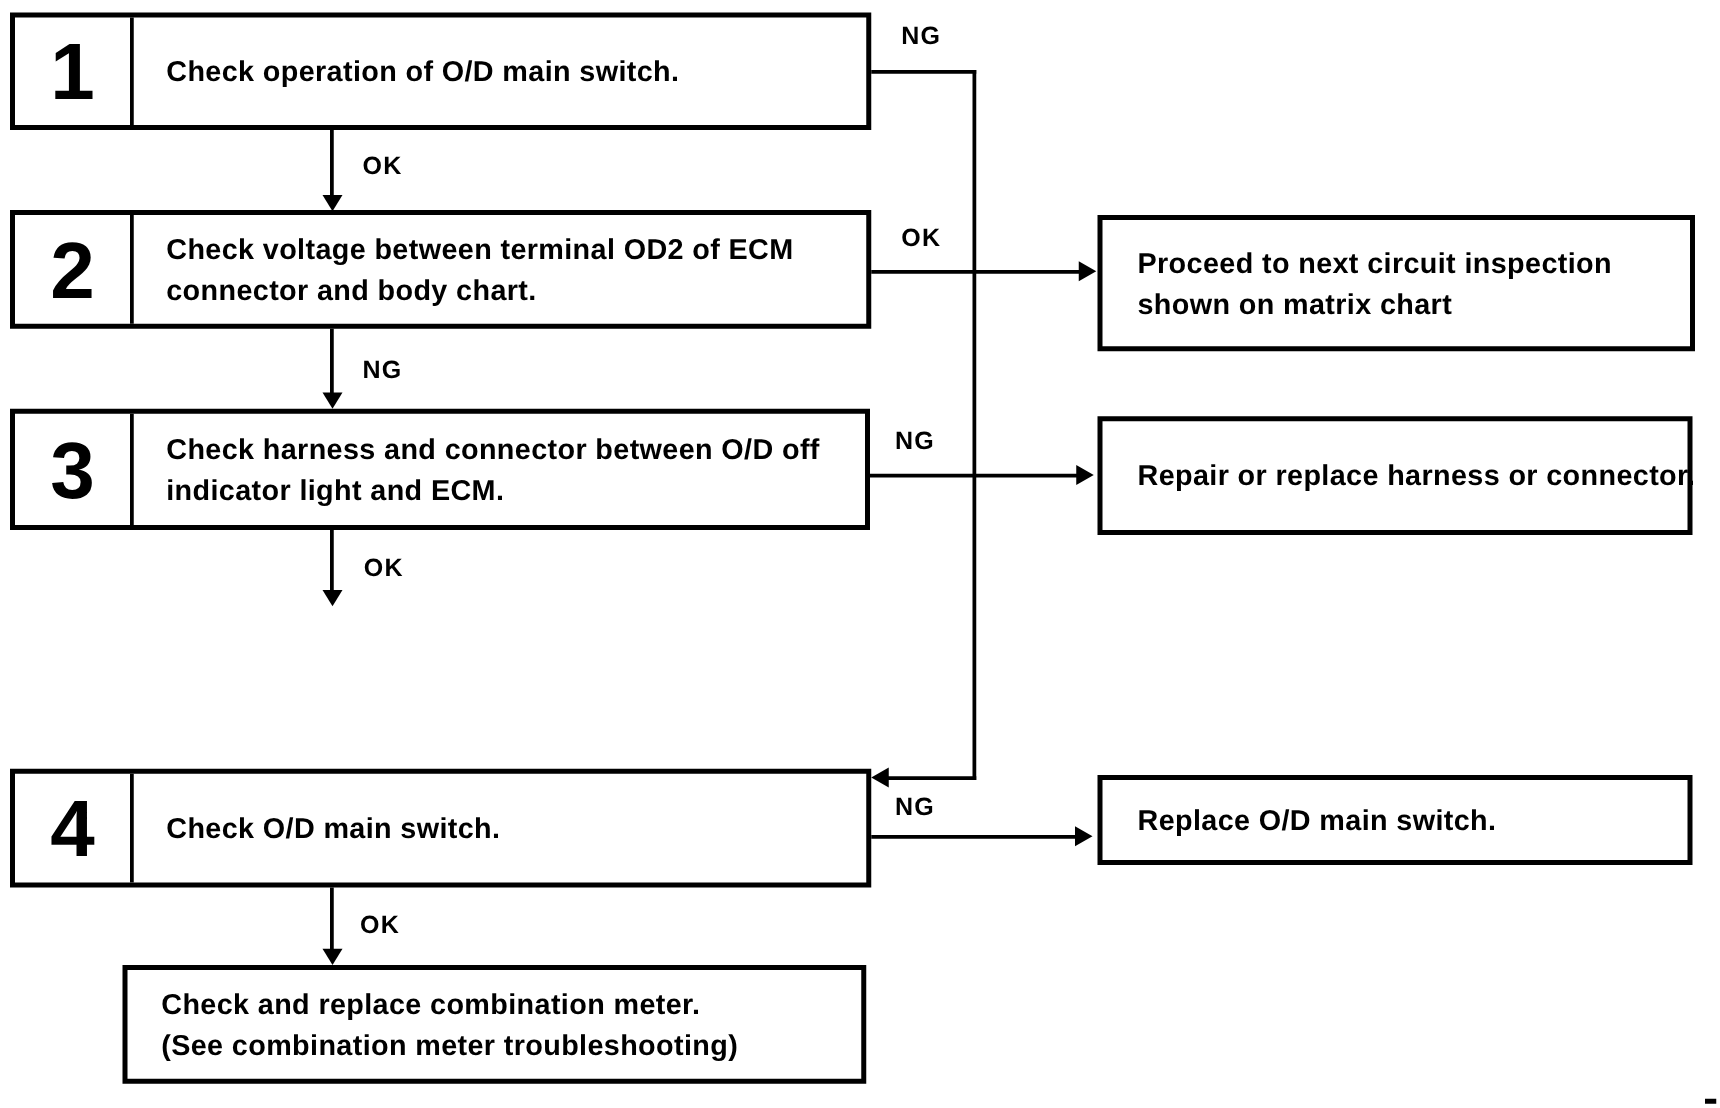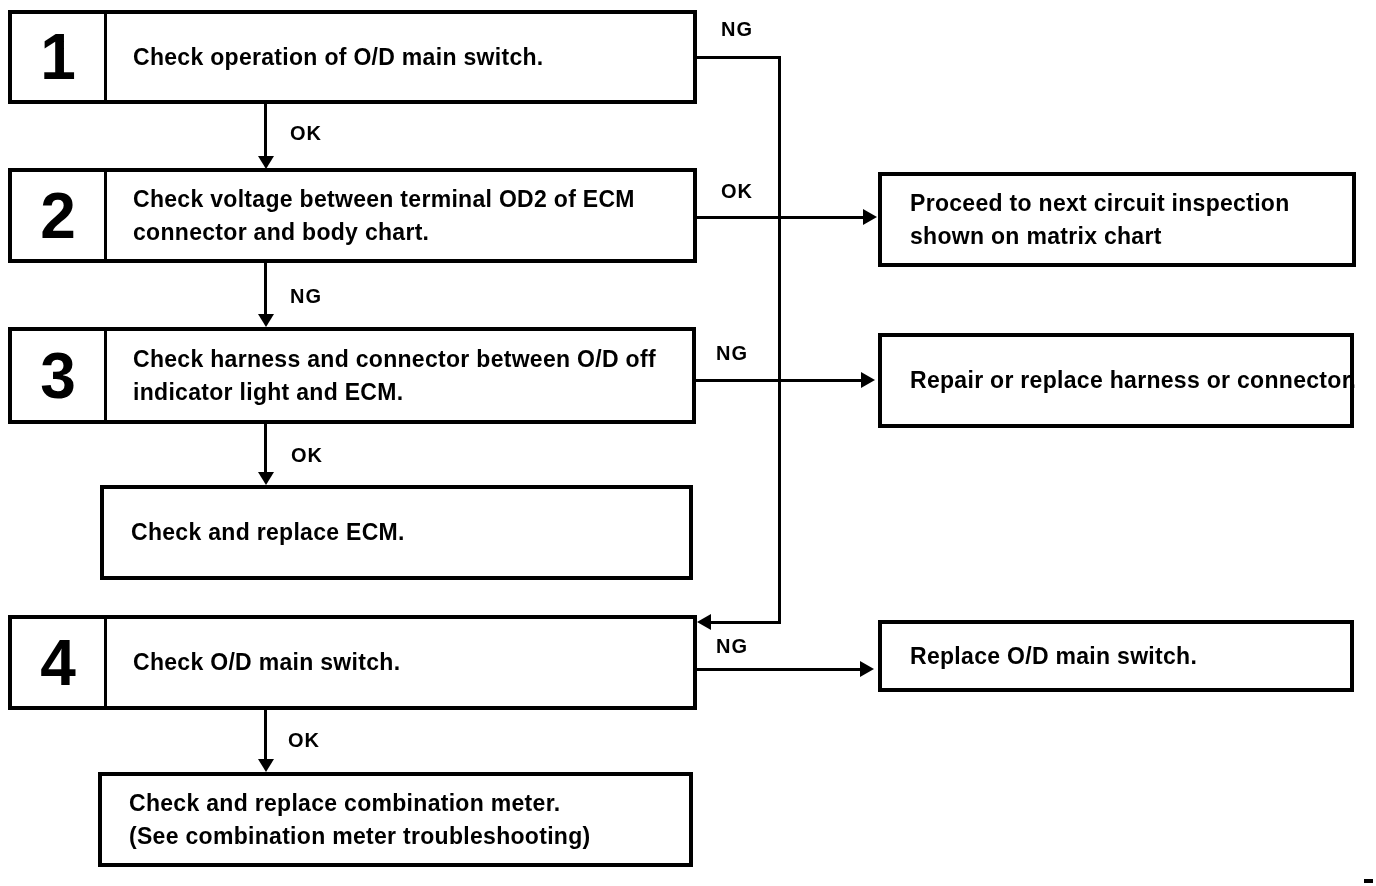--- a/index.html
+++ b/index.html
@@ -104,34 +104,29 @@
     </div>
   </div>
 
   <div class="box" style="left:8px;top:615px;width:689px;height:95px;">
     <div class="num-cell">4</div>
     <div class="box-text">
       <div>Check O/D main switch.</div>
     </div>
   </div>
 
-  <div class="box action" style="left:100px;top:485px;width:593px;height:95px;">
-    <div class="box-text">
-      <div>Check and replace ECM.</div>
-    </div>
-  </div>
 
   <div class="box action" style="left:98px;top:772px;width:595px;height:95px;">
     <div class="box-text">
       <div>Check and replace combination meter.</div>
       <div>(See combination meter troubleshooting)</div>
     </div>
   </div>
 
-  <div class="box result" style="left:878px;top:172px;width:478px;height:95px;">
+  <div class="box result" style="left:878px;top:172px;width:478px;height:109px;">
     <div class="box-text">
       <div>Proceed to next circuit inspection</div>
       <div>shown on matrix chart</div>
     </div>
   </div>
 
   <div class="box result" style="left:878px;top:333px;width:476px;height:95px;">
     <div class="box-text">
       <div>Repair or replace harness or connector.</div>
     </div>

